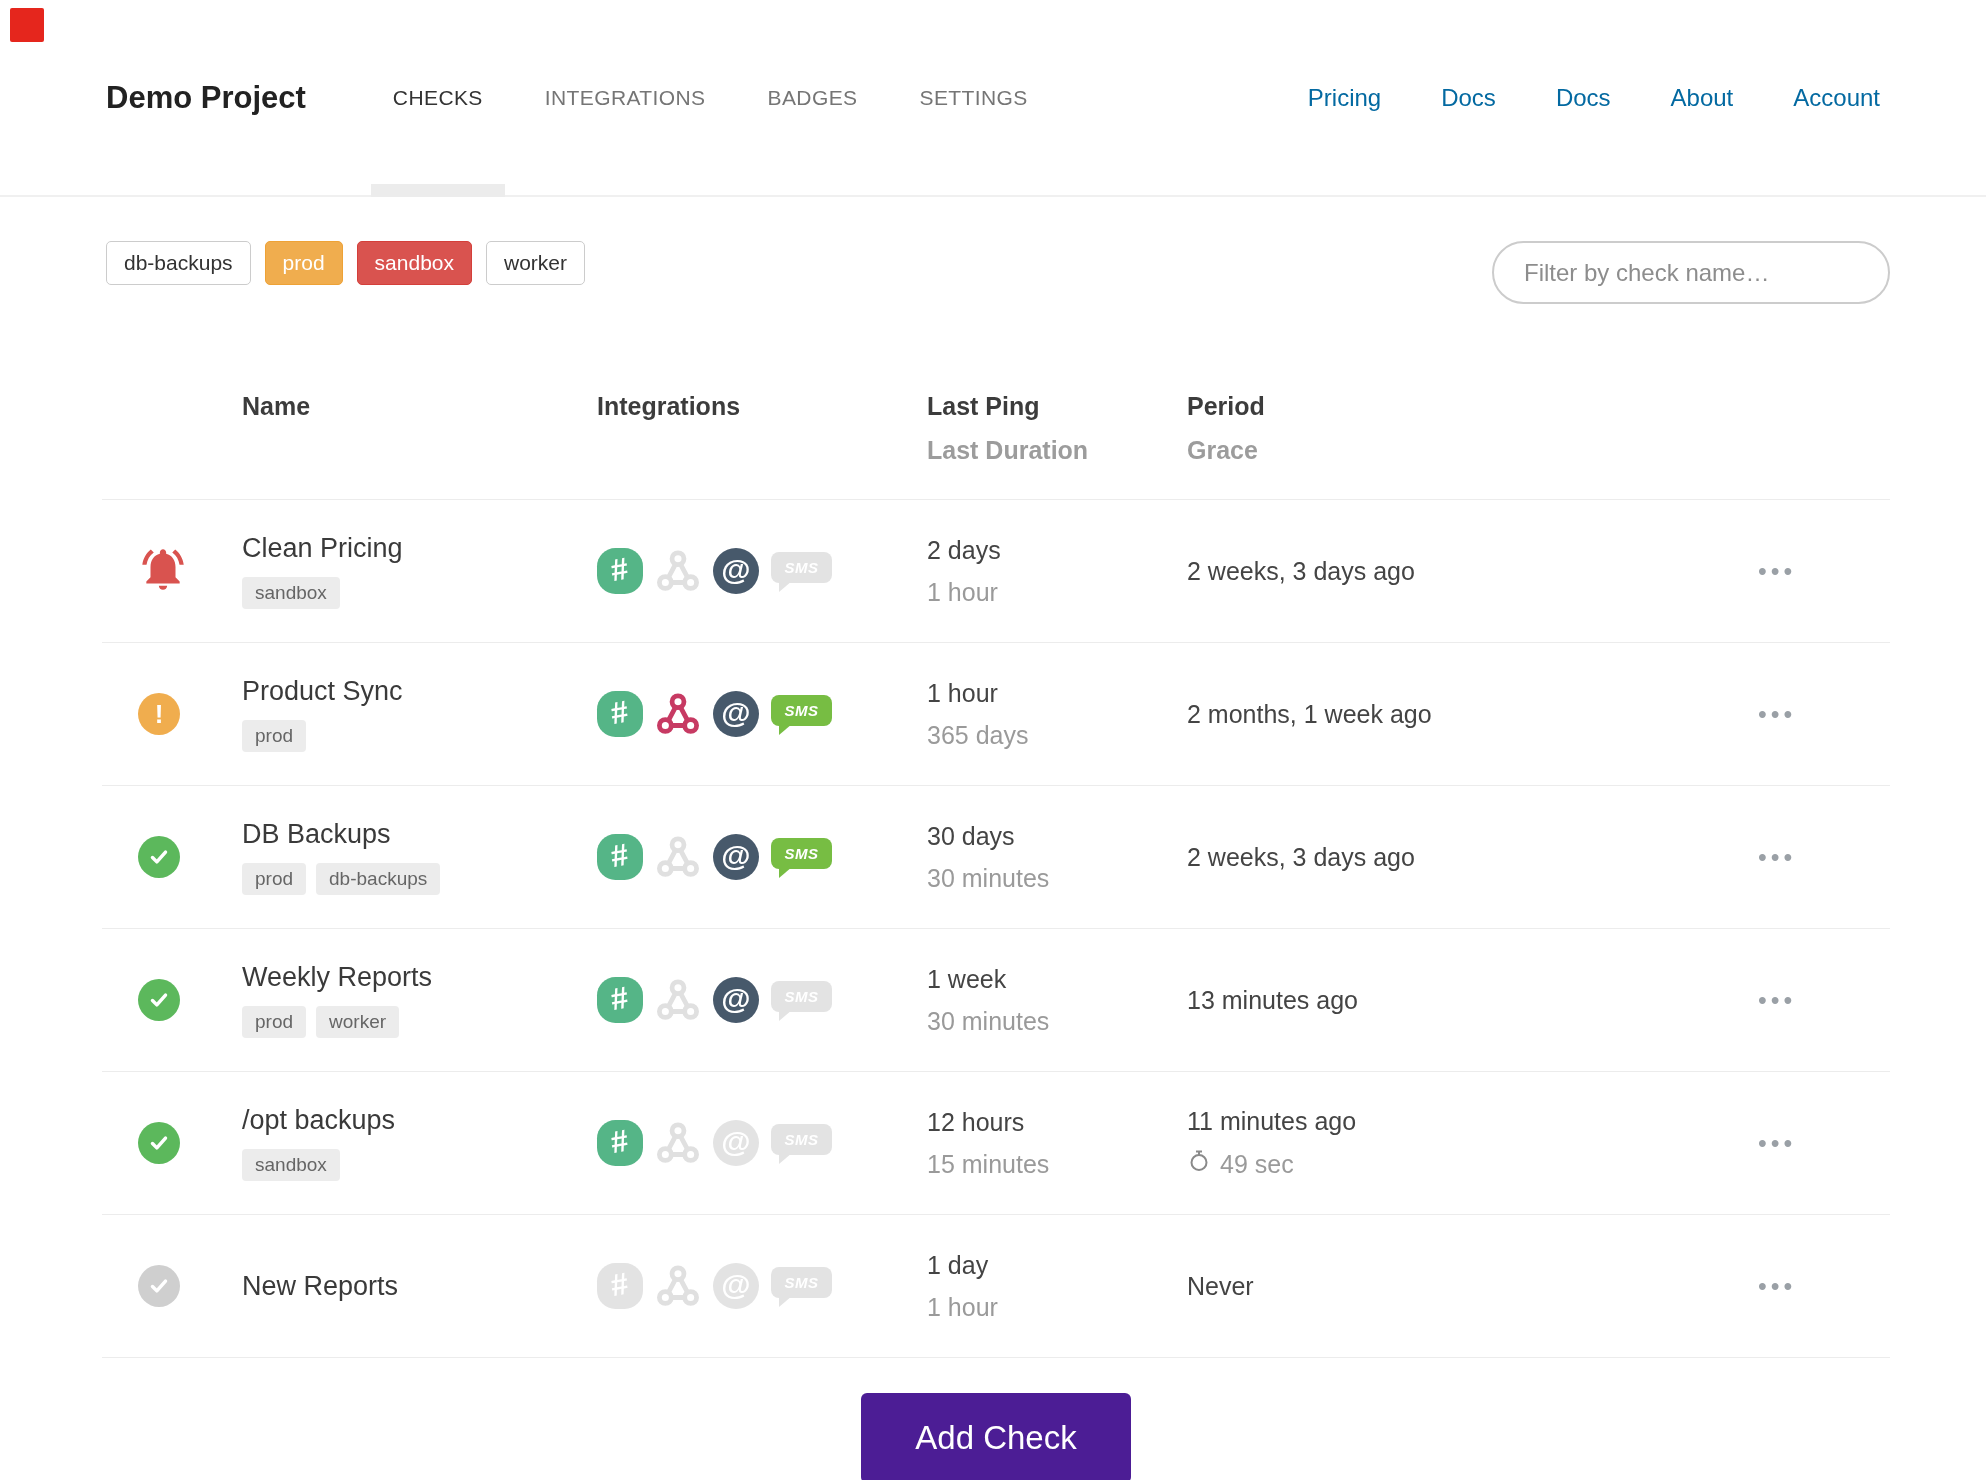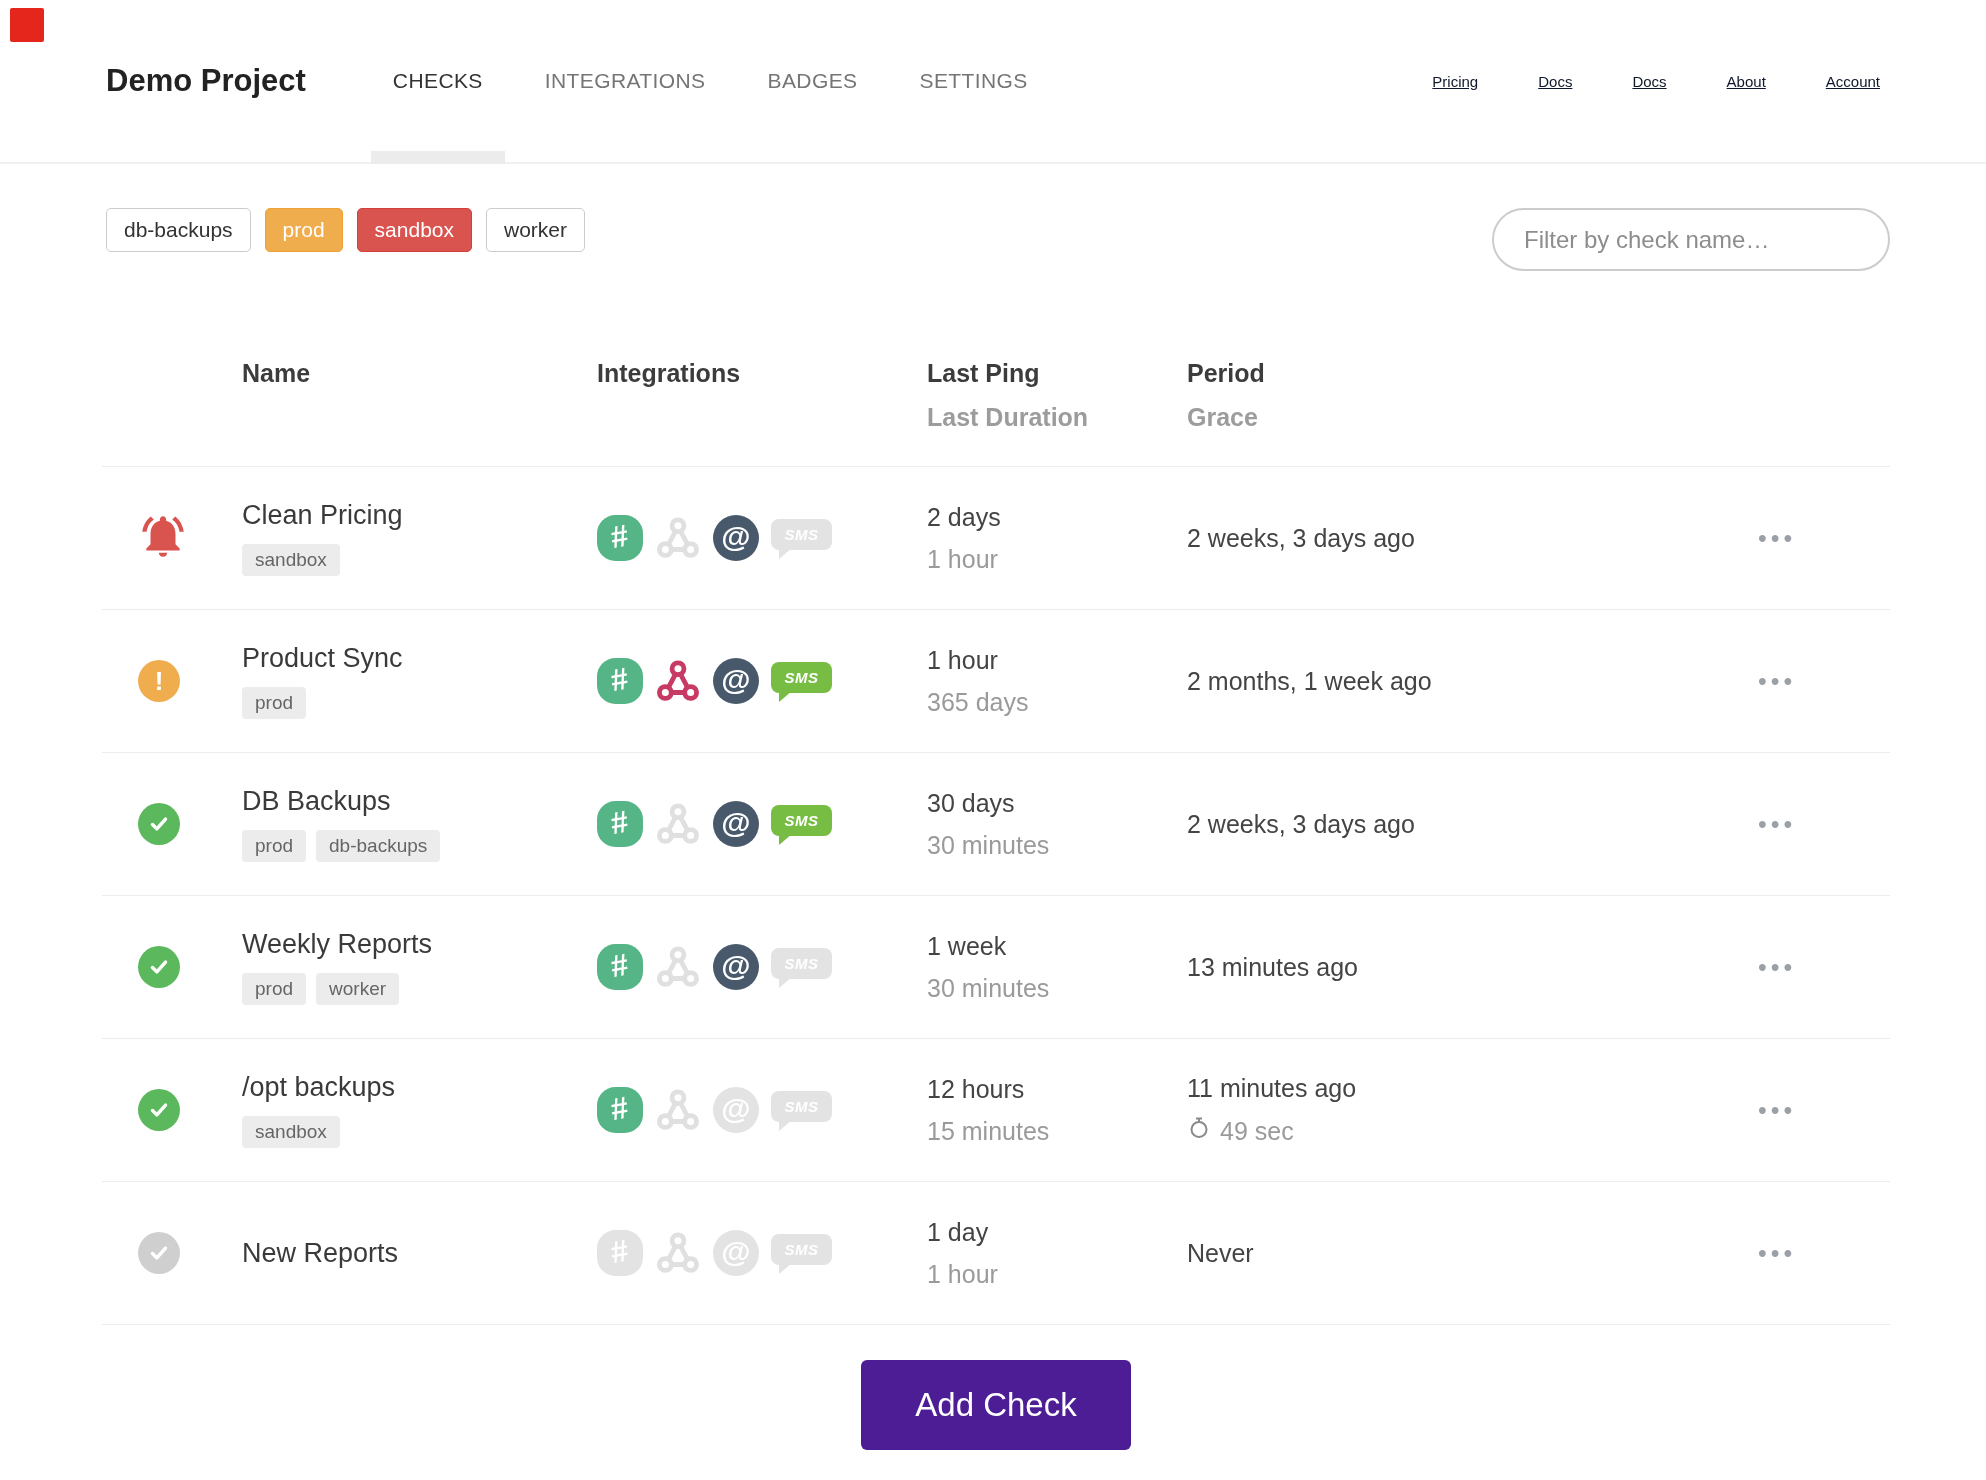--- a/index.html
+++ b/index.html
@@ -5,30 +5,30 @@
   * { box-sizing: border-box; margin: 0; padding: 0; }
   html, body { background: #fff; }
   body {
     width: 1986px; height: 1480px; position: relative;
     font-family: "Liberation Sans", "DejaVu Sans", sans-serif;
     color: #333; overflow: hidden;
   }
   .rec-marker { position: absolute; left: 10px; top: 8px; width: 34px; height: 34px; background: #e5261d; border-radius: 2px; }
 
   
-  .nav { height: 164px; padding: 0 96px 0 106px; display: flex; align-items: stretch; border-bottom: 2px solid #f0f0f0; }
+  .nav { height: 197px; padding: 0 96px 0 106px; display: flex; align-items: stretch; border-bottom: 2px solid #f0f0f0; }
   .project { display: flex; align-items: center; gap: 14px; margin-right: 57px; cursor: pointer; }
   .project .pname { font-size: 31px; font-weight: 700; color: #222; }
   .caret { font-size: 17px; color: #333; }
   .tabs { display: flex; gap: 62px; align-items: stretch; }
   .tab { display: flex; align-items: center; position: relative; font-size: 21px; color: #757575; letter-spacing: .4px; cursor: pointer; white-space: nowrap; }
   .tab.active { color: #333; margin-left: 16px; }
   .tab.active::after { content: ""; position: absolute; left: -22px; right: -22px; bottom: -2px; height: 13px; background: #ececec; }
   .navlinks { margin-left: auto; display: flex; gap: 60px; align-items: center; }
-  .navlink { font-size: 15px; color: #0f172a; cursor: pointer; white-space: nowrap; text-decoration: underline; }
+  .navlink { font-size: 24px; color: #0369a1; cursor: pointer; white-space: nowrap; }
   .account { display: flex; align-items: center; gap: 10px; cursor: pointer; }
   .account .caret { color: #555; font-size: 15px; }
 
   
   .filterbar { padding: 44px 96px 0 106px; display: flex; justify-content: space-between; align-items: flex-start; }
   .tagbtns { display: flex; gap: 14px; }
   .tagbtn { font-size: 21px; padding: 9px 17px; border-radius: 5px; border: 1px solid #ccc; background: #fff; color: #333; cursor: pointer; font-family: inherit; }
   .tagbtn.orange { background: #f0ad4e; border-color: #eea236; color: #fff; }
   .tagbtn.red    { background: #d9534f; border-color: #d43f3a; color: #fff; }
   .search { width: 398px; height: 63px; border: 2px solid #ccc; border-radius: 32px; padding: 0 30px; font-size: 24px; color: #444; outline: none; font-family: inherit; }

